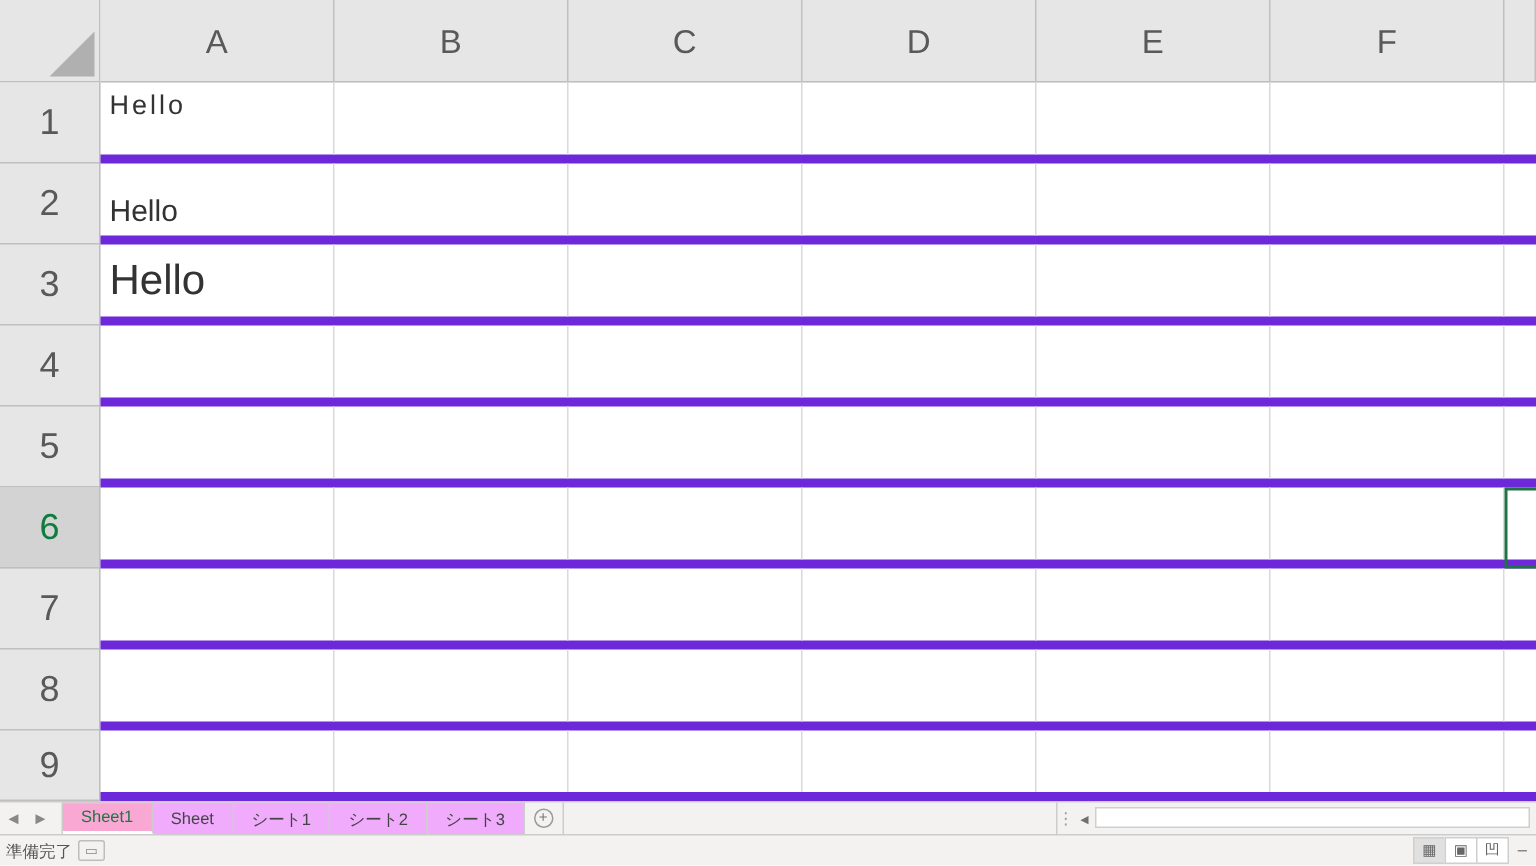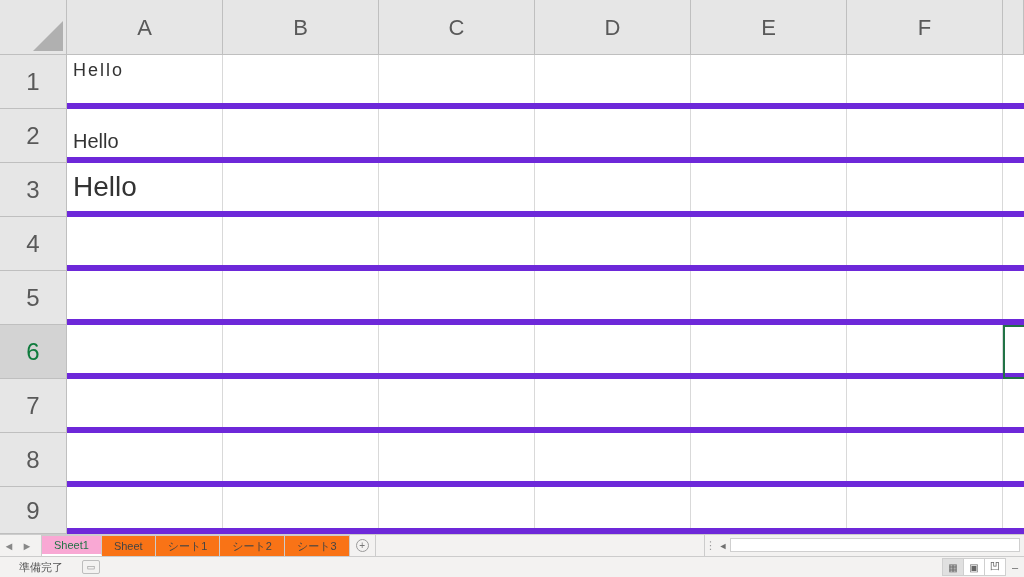--- a/index.html
+++ b/index.html
@@ -148,21 +148,21 @@
   .tab-nav.sep {
     border-right: 1px solid #ccc;
     width: 6px;
   }
   .sheet-tab {
     padding: 0 12px;
     display: flex;
     align-items: center;
     border-right: 1px solid #ccc;
     border-top: 1px solid #ccc;
-    background: #f97316;
+    background: #f0abfc;
     color: #444;
     cursor: default;
   }
   .sheet-tab.active {
     background: #f9a8d4;
     color: #217346;
     border-bottom: 2px solid #fff;
     position: relative;
     top: 0;
   }
@@ -197,21 +197,21 @@
     position: absolute;
     left: 0; top: 556px;
     width: 1024px; height: 21px;
     background: #f3f2f1;
     border-top: 1px solid #ccc;
     display: flex;
     align-items: center;
     font-size: 11px;
     color: #555;
   }
-  .status-text { padding: 0 19px; }
+  .status-text { padding: 0 4px; }
   .status-icon {
     width:18px;height:14px;margin-right:6px;
     display:flex;align-items:center;justify-content:center;
     border:1px solid #bdbdbd;border-radius:2px;font-size:9px;color:#888;
   }
   .statusbar .spacer{flex:1 1 auto;}
   .view-btn{
     width:22px;height:18px;border:1px solid #cfcfcf;margin-left:-1px;
     display:flex;align-items:center;justify-content:center;background:#fff;font-size:10px;color:#666;
   }

